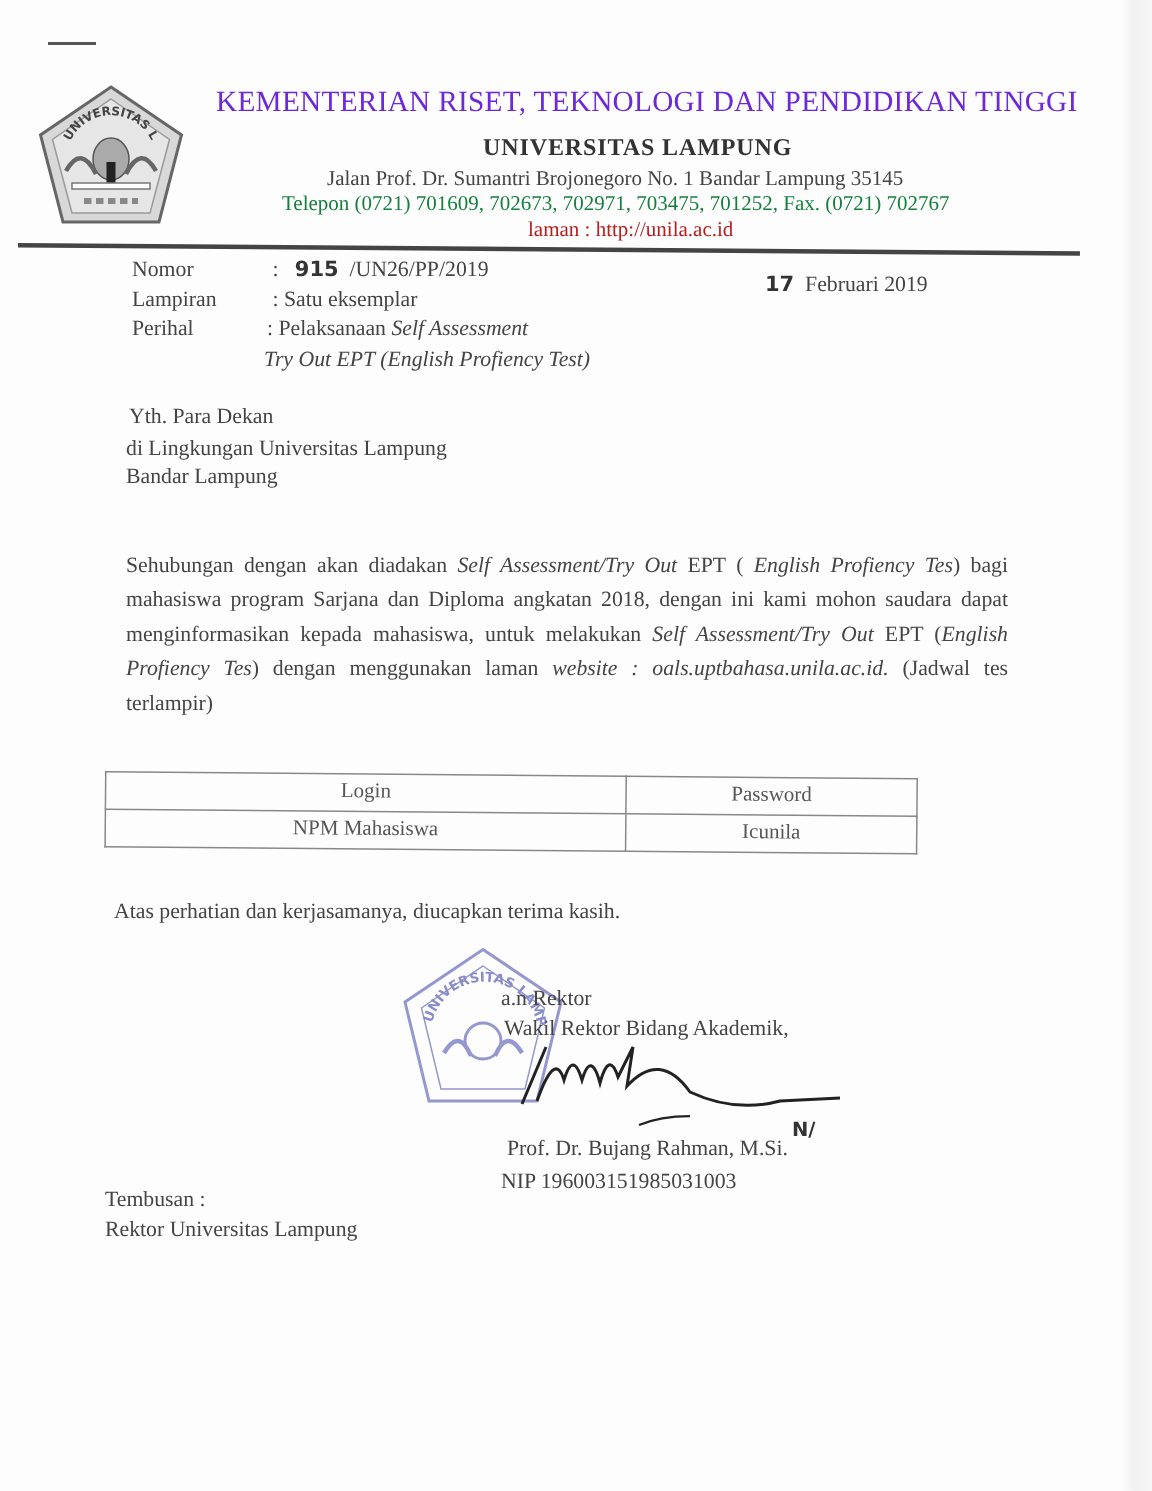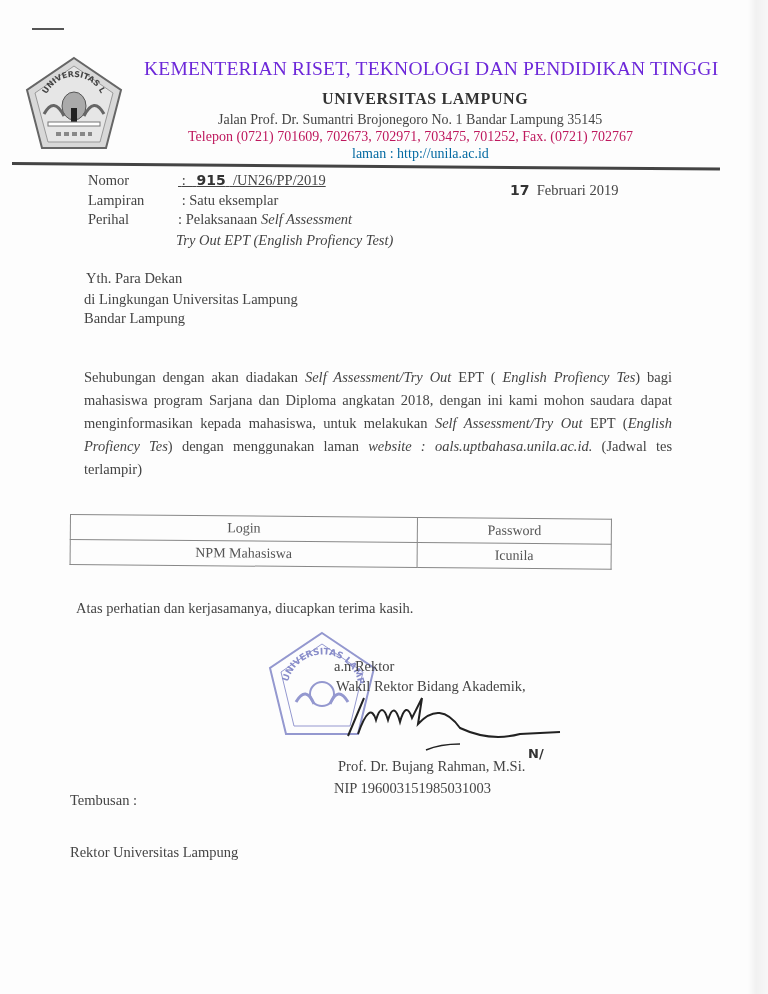--- a/index.html
+++ b/index.html
@@ -5,22 +5,22 @@
   html, body { margin:0; padding:0; }
   body { width:768px; height:994px; background:#fdfdfd; position:relative; overflow:hidden;
          font-family:"Liberation Serif", "DejaVu Serif", serif; color:#3a3a3a; }
   .abs { position:absolute; }
   .topdash { left:32px; top:28px; width:32px; height:2px; background:#555; }
   .rightedge { left:748px; top:0; width:20px; height:994px; background:linear-gradient(90deg,#fdfdfd,#f1f1f1 40%,#f7f7f7); }
   .logo { left:24px; top:56px; width:100px; height:96px; }
   .h1 { left:144px; top:58px; font-size:19.5px; letter-spacing:0.2px; color:#6d28d9; white-space:nowrap; }
   .h2 { left:322px; top:90px; font-size:16px; font-weight:bold; letter-spacing:0.6px; color:#333; white-space:nowrap; }
   .h3 { left:218px; top:112px; font-size:14px; color:#444; white-space:nowrap; }
-  .h4 { left:188px; top:129px; font-size:14px; color:#be185d; white-space:nowrap; }
-  .h5 { left:352px; top:146px; font-size:14px; color:#0369a1; white-space:nowrap; }
+  .h4 { left:188px; top:129px; font-size:14px; color:#15803d; white-space:nowrap; }
+  .h5 { left:352px; top:146px; font-size:14px; color:#b91c1c; white-space:nowrap; }
   .rule { left:12px; top:162px; width:708px; height:3px; background:#444; transform:rotate(0.45deg); transform-origin:left; }
   .meta { font-size:14.5px; color:#444; white-space:nowrap; }
   .lbl { width:90px; display:inline-block; }
   .it { font-style:italic; }
   .hand { font-family:"DejaVu Sans", sans-serif; font-weight:bold; font-size:14px; color:#333; }
   .para { left:84px; top:366px; width:588px; font-size:14.5px; line-height:23px; color:#444; text-align:justify; }
   table.cred { position:absolute; left:70px; top:514px; width:542px; border-collapse:collapse; transform:rotate(0.5deg); transform-origin:left top; }
   table.cred td { border:1px solid #888; font-size:14px; color:#555; text-align:center; height:24px; padding:0; }
   .stamp { left:266px; top:630px; width:112px; height:108px; }
   .sig { left:330px; top:690px; width:240px; height:80px; }
@@ -46,21 +46,21 @@
   <path d="M32,78 L68,78" stroke="#888" stroke-width="4" stroke-dasharray="5,3"></path>
 </svg>
 
 <div class="abs h1">KEMENTERIAN RISET, TEKNOLOGI DAN PENDIDIKAN TINGGI</div>
 <div class="abs h2">UNIVERSITAS LAMPUNG</div>
 <div class="abs h3">Jalan Prof. Dr. Sumantri Brojonegoro No. 1 Bandar Lampung 35145</div>
 <div class="abs h4">Telepon (0721) 701609, 702673, 702971, 703475, 701252, Fax. (0721) 702767</div>
 <div class="abs h5">laman : http://unila.ac.id</div>
 <div class="abs rule"></div>
 
-<div class="abs meta" style="left:88px;top:172px;text-decoration:underline;">
+<div class="abs meta" style="left:88px;top:172px;">
   <span class="lbl">Nomor</span>
   <span>:&nbsp;&nbsp;</span>
   <span class="hand">915</span>
   <span>&nbsp;</span><span>/UN26/PP/2019</span>
 </div>
 <div class="abs meta" style="left:510px;top:182px;">
   <span class="hand">17</span>&nbsp;
   <span>Februari 2019</span>
 </div>
 <div class="abs meta" style="left:88px;top:192px;">
@@ -112,13 +112,13 @@
 <svg class="abs sig" viewBox="0 0 240 80">
   <path d="M18,46 L34,8 M28,44 Q40,10 46,30 Q52,10 58,30 Q64,10 70,32 Q76,10 82,28 L92,8 L88,34 Q110,10 130,38 Q160,52 190,44 L230,42" fill="none" stroke="#222" stroke-width="2"></path>
   <path d="M96,60 Q110,54 130,54" fill="none" stroke="#222" stroke-width="1.5"></path>
 </svg>
 
 <div class="abs meta" style="left:338px;top:758px;">Prof. Dr. Bujang Rahman, M.Si.</div>
 <div class="abs hand" style="left:528px;top:746px;font-size:13px;">N/</div>
 <div class="abs meta" style="left:334px;top:780px;text-align:right;">NIP  196003151985031003</div>
 
 <div class="abs meta" style="left:70px;top:792px;">Tembusan :</div>
-<div class="abs meta" style="left:70px;top:844px;text-align:center;">Rektor Universitas Lampung</div>
+<div class="abs meta" style="left:70px;top:812px;text-align:center;">Rektor Universitas Lampung</div>
 
 </body></html>

